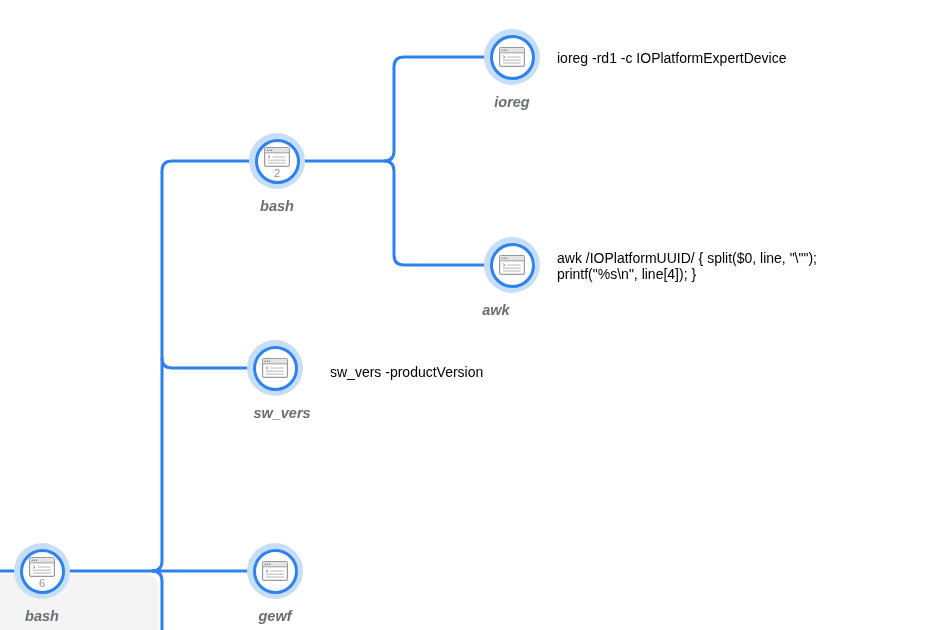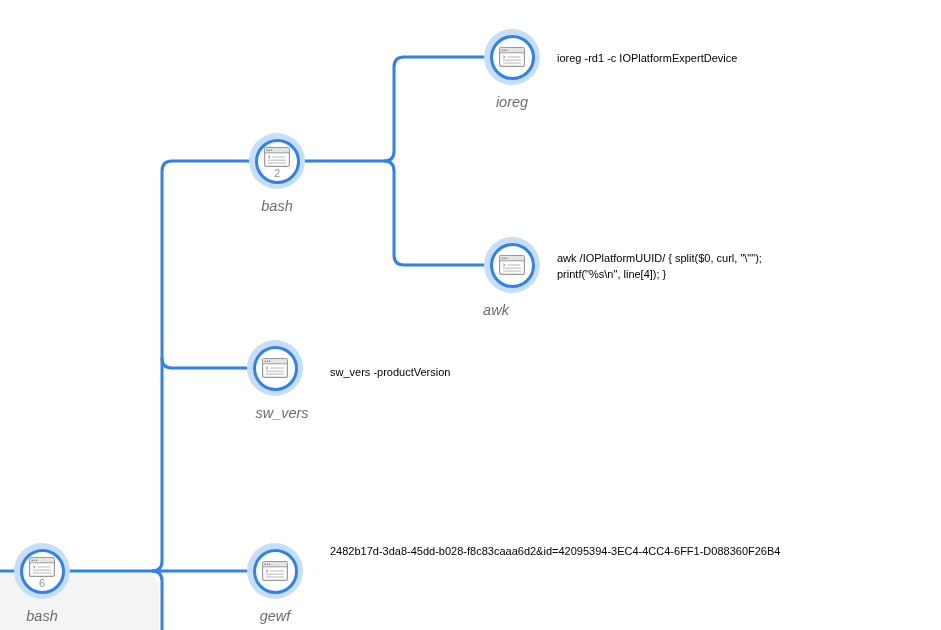--- a/index.html
+++ b/index.html
@@ -18,24 +18,24 @@
           z-index:3; cursor:pointer; }
   .node-inner { width:45px; height:45px; border-radius:50%; background:#fff;
                 border:3px solid #2f82ec; display:flex; flex-direction:column;
                 align-items:center; justify-content:center; }
   .badge { display:none; font-size:11px; line-height:11px; color:#8e9297; margin-top:1px; }
   .node.has-badge .badge { display:block; }
   .node.has-badge .icon-wrap { margin-top:3px; }
   .icon-wrap { display:flex; align-items:center; justify-content:center; }
 
   .nlabel { position:absolute; width:140px; text-align:center;
-            font-style:italic; font-weight:normal; font-size:14.5px;
+            font-style:italic; font-weight:bold; font-size:14.5px;
             color:#6a6e72; z-index:4; }
 
-  .cmd { position:absolute; font-size:11px; line-height:16px; color:#000;
+  .cmd { position:absolute; font-size:14px; line-height:16px; color:#000;
          white-space:nowrap; z-index:4; }
 </style>
 </head>
 <body>
 
 <div class="stage">
 
   <div class="row-highlight"></div>
 
   <svg class="connectors" viewBox="0 0 941 630" xmlns="http://www.w3.org/2000/svg">
@@ -106,21 +106,21 @@
           <line x1="8.5" y1="10" x2="21.5" y2="10" stroke="#c3c3c3" stroke-width="1.2"></line>
           <line x1="4" y1="13.2" x2="22" y2="13.2" stroke="#c3c3c3" stroke-width="1.2"></line>
           <line x1="4" y1="16" x2="22" y2="16" stroke="#c3c3c3" stroke-width="1.2"></line>
         </svg>
       </span>
 
     </div>
   </div>
   <div class="nlabel" style="left:426px;top:302px">awk</div>
   <div class="cmd" style="left:557px;top:250px">
-    <div>awk /IOPlatformUUID/ { split($0, curl, "\"");</div>
+    <div>awk /IOPlatformUUID/ { split($0, line, "\"");</div>
     <div>printf("%s\n", line[4]); }</div>
   </div>
 
   <div class="node" style="left:247px;top:340px">
     <div class="node-inner">
       <span class="icon-wrap">
         <svg width="26" height="20" viewBox="0 0 26 20">
           <rect x="0.6" y="0.6" width="24.8" height="18.8" rx="1.6" fill="#ffffff" stroke="#9a9a9a" stroke-width="1.2"></rect>
           <rect x="1.2" y="1.2" width="23.6" height="4.2" fill="#e4e4e4"></rect>
           <line x1="1" y1="5.8" x2="25" y2="5.8" stroke="#9a9a9a" stroke-width="1"></line>
@@ -176,16 +176,15 @@
           <line x1="8.5" y1="10" x2="21.5" y2="10" stroke="#c3c3c3" stroke-width="1.2"></line>
           <line x1="4" y1="13.2" x2="22" y2="13.2" stroke="#c3c3c3" stroke-width="1.2"></line>
           <line x1="4" y1="16" x2="22" y2="16" stroke="#c3c3c3" stroke-width="1.2"></line>
         </svg>
       </span>
 
     </div>
   </div>
   <div class="nlabel" style="left:205px;top:608px">gewf</div>
   <div class="cmd" style="left:330px;top:543px">
-    <div>2482b17d-3da8-45dd-b028-f8c83caaa6d2&amp;id=42095394-3EC4-4CC4-6FF1-D088360F26B4</div>
   </div>
 
 </div>
 
 </body></html>

